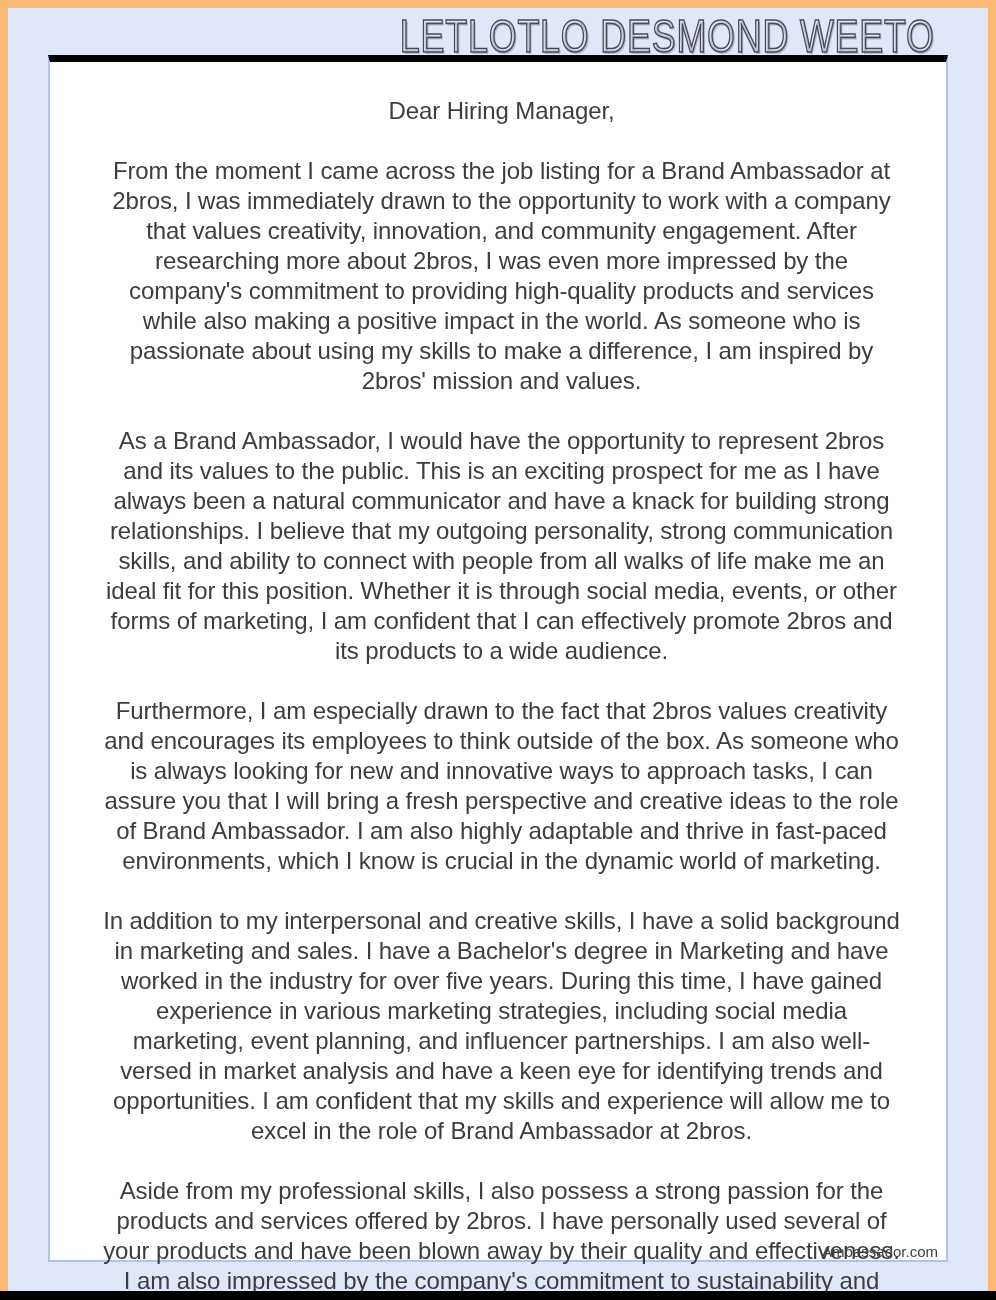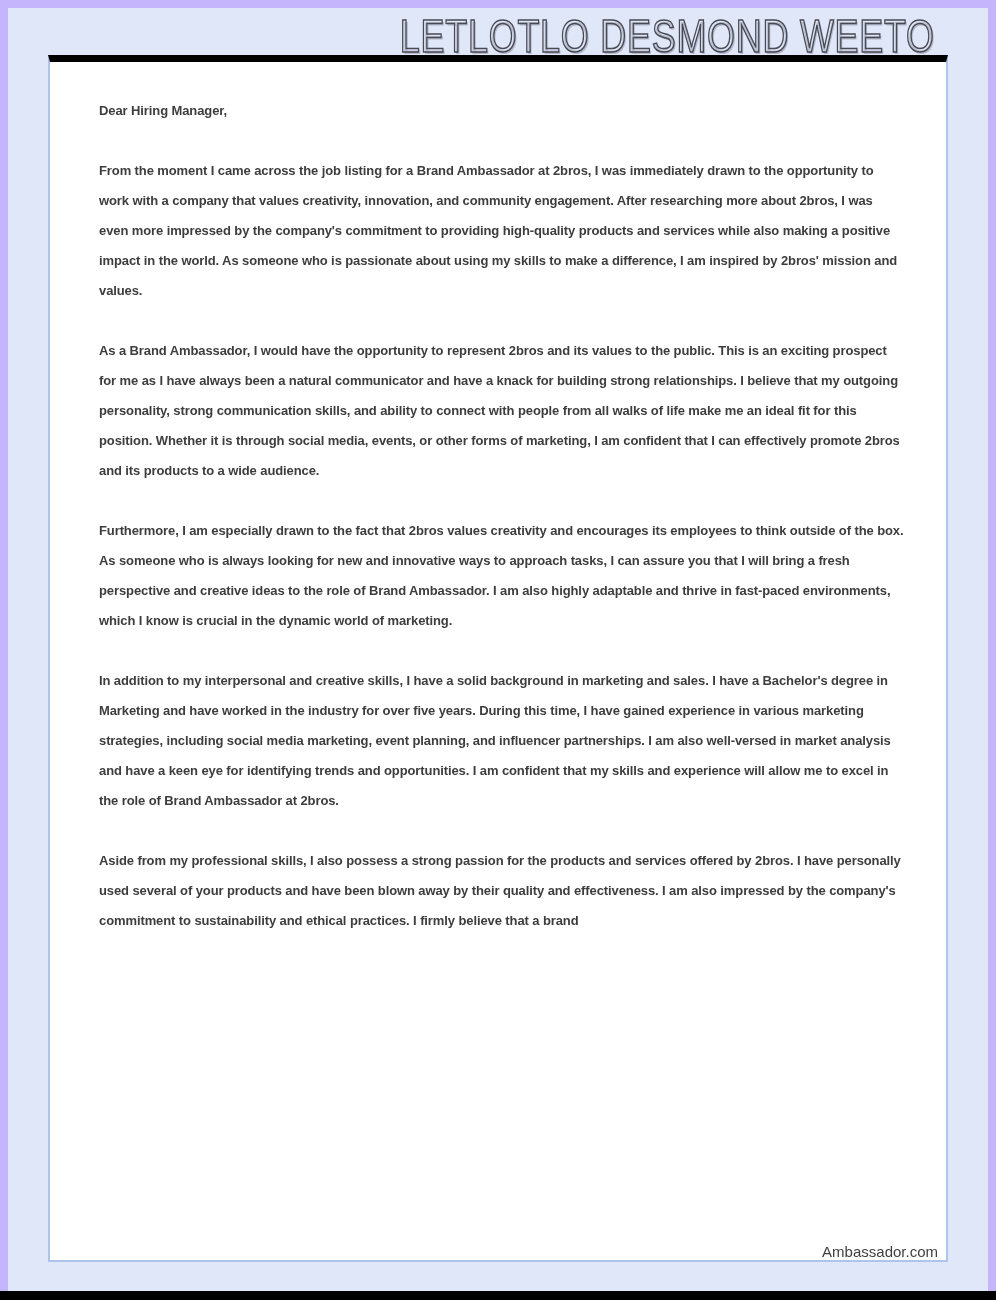--- a/index.html
+++ b/index.html
@@ -1,20 +1,20 @@
 <!DOCTYPE html>
 <html><head>
 <meta charset="utf-8">
 <style>
   html, body { margin: 0; padding: 0; background: #000; }
   .screen {
     position: relative;
     width: 996px;
     height: 1300px;
-    background: #c4b5fd;
+    background: #fdba74;
     overflow: hidden;
     font-family: "Liberation Sans", sans-serif;
   }
   .canvas {
     position: absolute;
     left: 8px; top: 8px;
     width: 980px; height: 1284px;
     background: #dfe7f9;
   }
   .doc-title {
@@ -44,25 +44,26 @@
     border-bottom: 2px solid #aec4ea;
   }
   .content {
     position: absolute;
     left: 49px;
     top: 34px;
     width: 805px;
   }
   .content p {
     margin: 0 0 30px 0;
-    font-size: 13px;
+    font-size: 24px;
     line-height: 30px;
-    font-weight: 700;
+    font-weight: 400;
     letter-spacing: -0.1px;
     color: #3d3d3d;
+    text-align: center;
   }
   .watermark {
     position: absolute;
     right: 8px;
     bottom: 0px;
     font-size: 15px;
     line-height: 16px;
     color: #3f3f3f;
     white-space: nowrap;
   }

